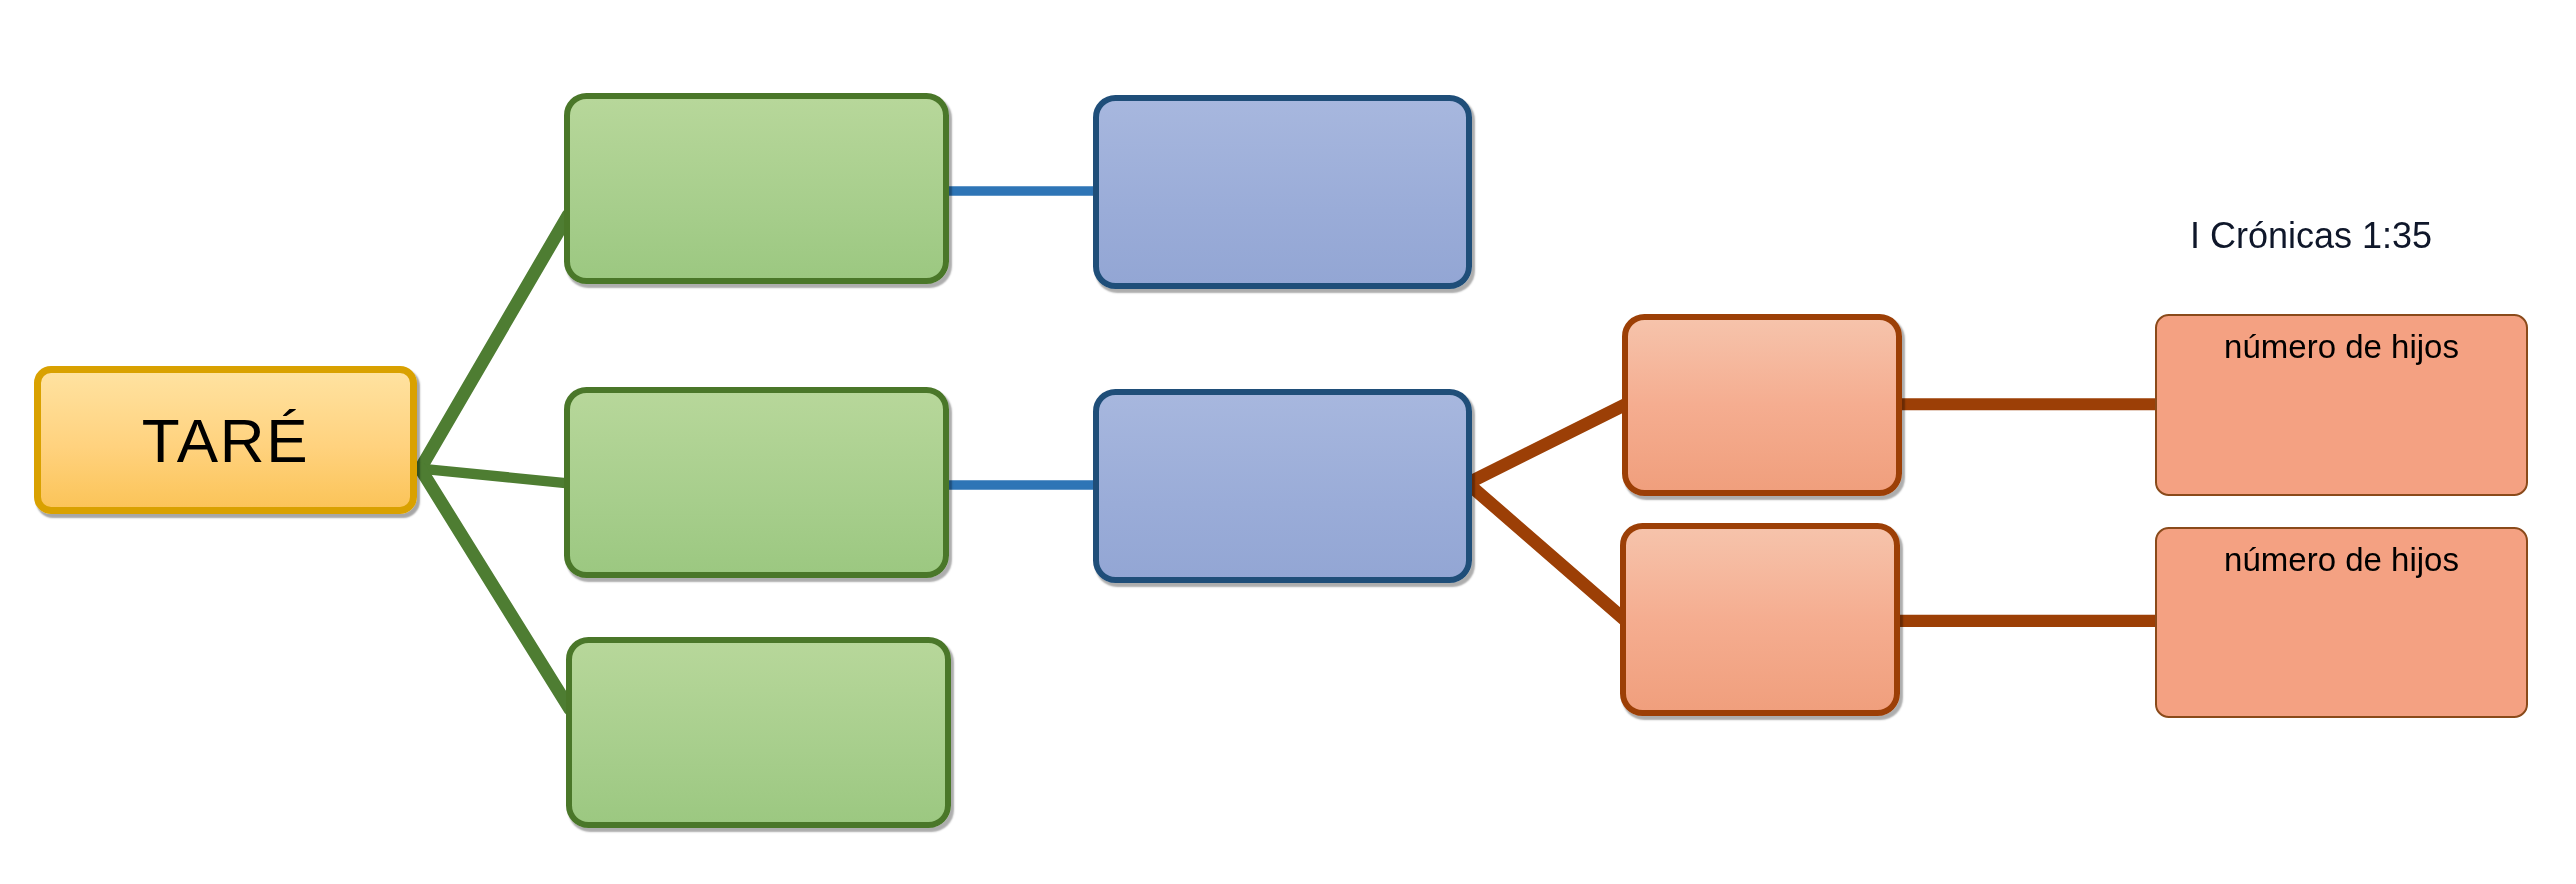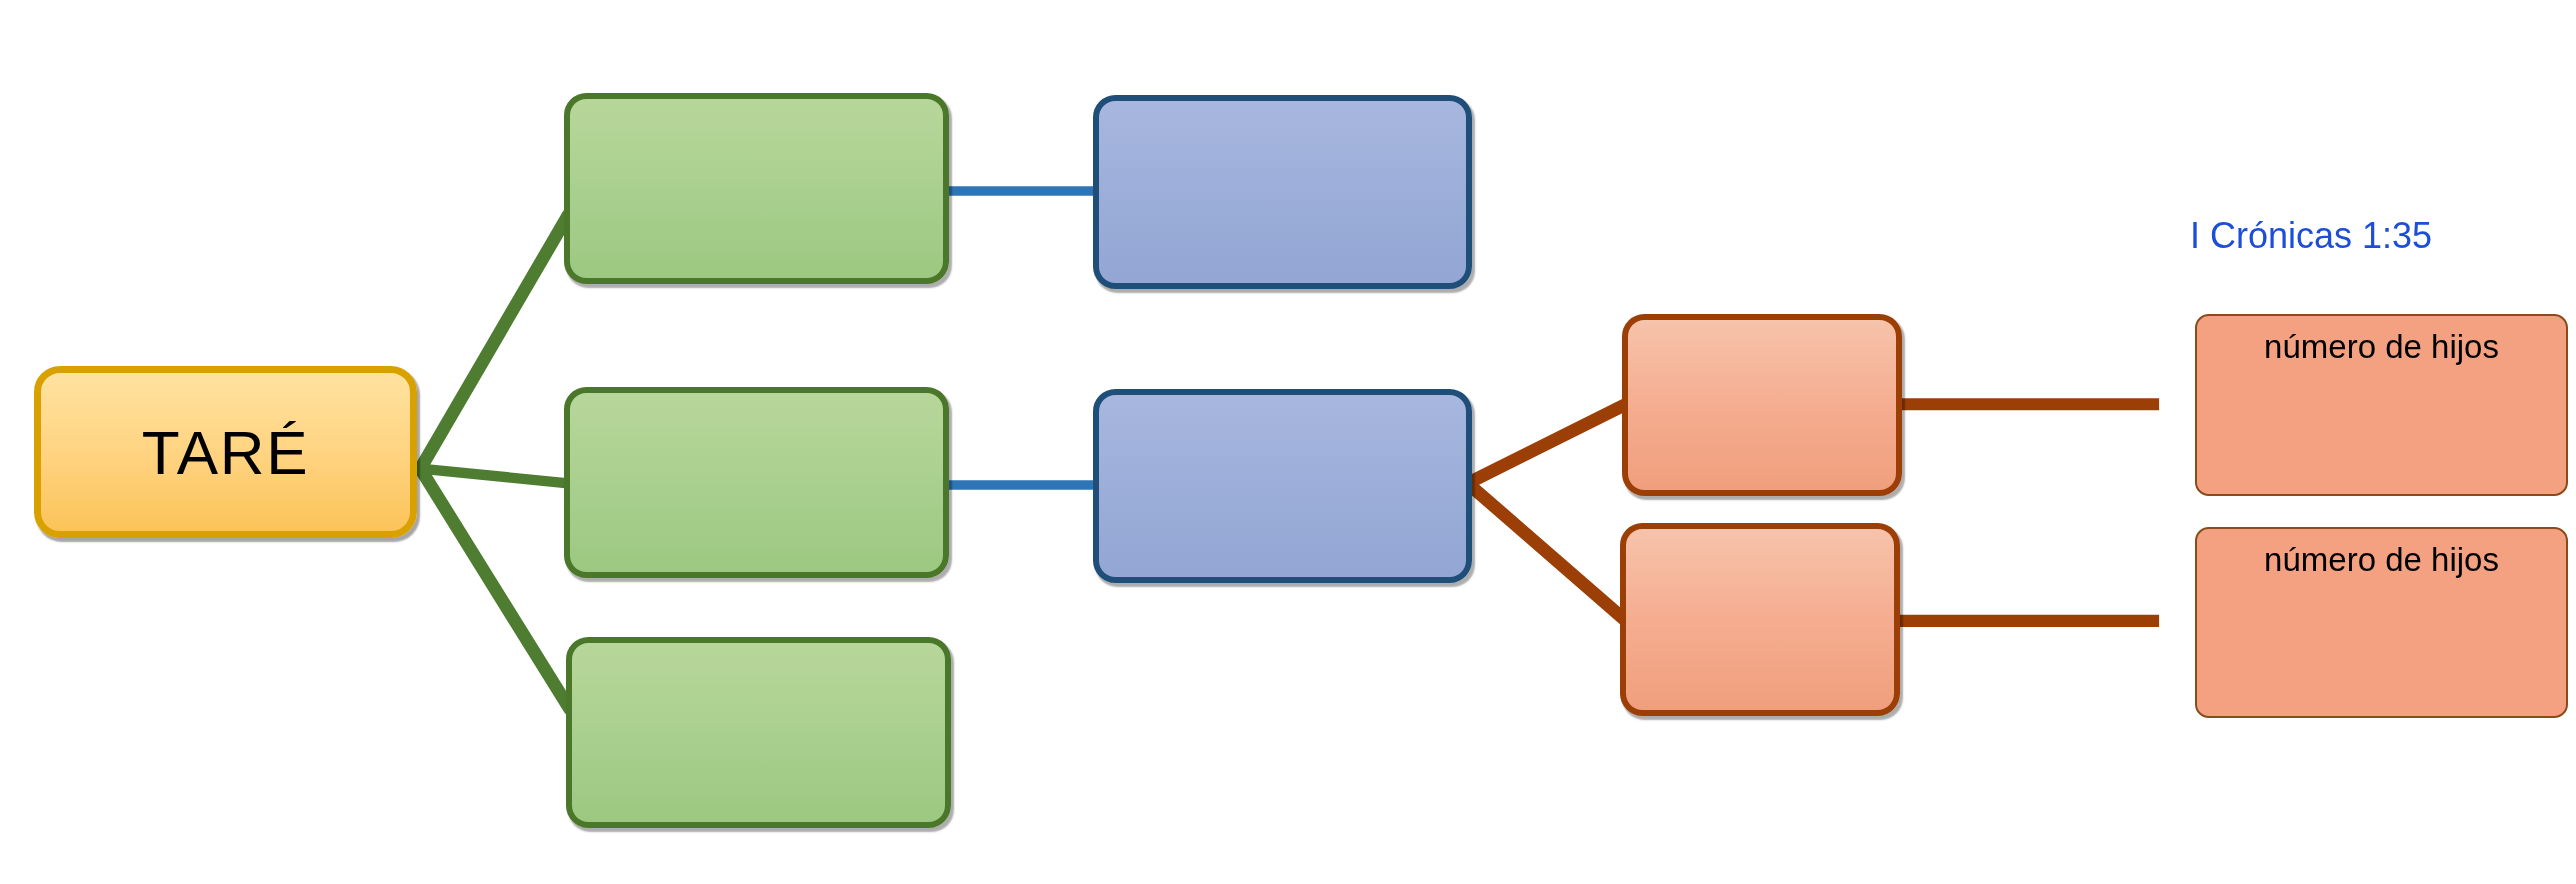--- a/index.html
+++ b/index.html
@@ -79,31 +79,30 @@
     box-shadow: 2.6px 3.4px 1.7px rgba(0,0,0,0.32);
   }
 
   
   .node-salmon {
     border: 2.6px solid #8a4a1a;
     border-radius: 13.8px;
     background: #f4a182;
     align-items: flex-start;
     padding-top: 12px;
-    margin-left: 40px;
   }
   .node-salmon .label {
     font-size: 33px;
     line-height: 1.15;
   }
 
   
   .caption {
     position: absolute;
-    color: #1d4ed8;
+    color: #0f172a;
     font-size: 36px;
     white-space: nowrap;
     z-index: 4;
   }
 </style>
 </head>
 <body>
 
 <div id="canvas">
 
@@ -124,21 +123,21 @@
       <line x1="1706" y1="562" x2="1890" y2="470" stroke="#9c3f06" stroke-width="15" stroke-linecap="round"></line>
       <line x1="1706" y1="562" x2="1890" y2="722" stroke="#9c3f06" stroke-width="15" stroke-linecap="round"></line>
     </g>
 
     <g>
       <line x1="2204" y1="470" x2="2510" y2="470" stroke="#9c3f06" stroke-width="14"></line>
       <line x1="2204" y1="722" x2="2510" y2="722" stroke="#9c3f06" stroke-width="14"></line>
     </g>
   </svg>
 
-  <div class="node node-root" style="left:34px; top:366px; width:383px; height:172px;">
+  <div class="node node-root" style="left:34px; top:366px; width:383px; height:148px;border-radius:17px;">
     <span class="label">TARÉ</span>
   </div>
 
   <div class="node node-green" style="left:564px; top:93px; width:385px; height:191px;">
     <span class="label"></span>
   </div>
   <div class="node node-green" style="left:564px; top:387px; width:385px; height:191px;">
     <span class="label"></span>
   </div>
   <div class="node node-green" style="left:566px; top:637px; width:385px; height:191px;">

